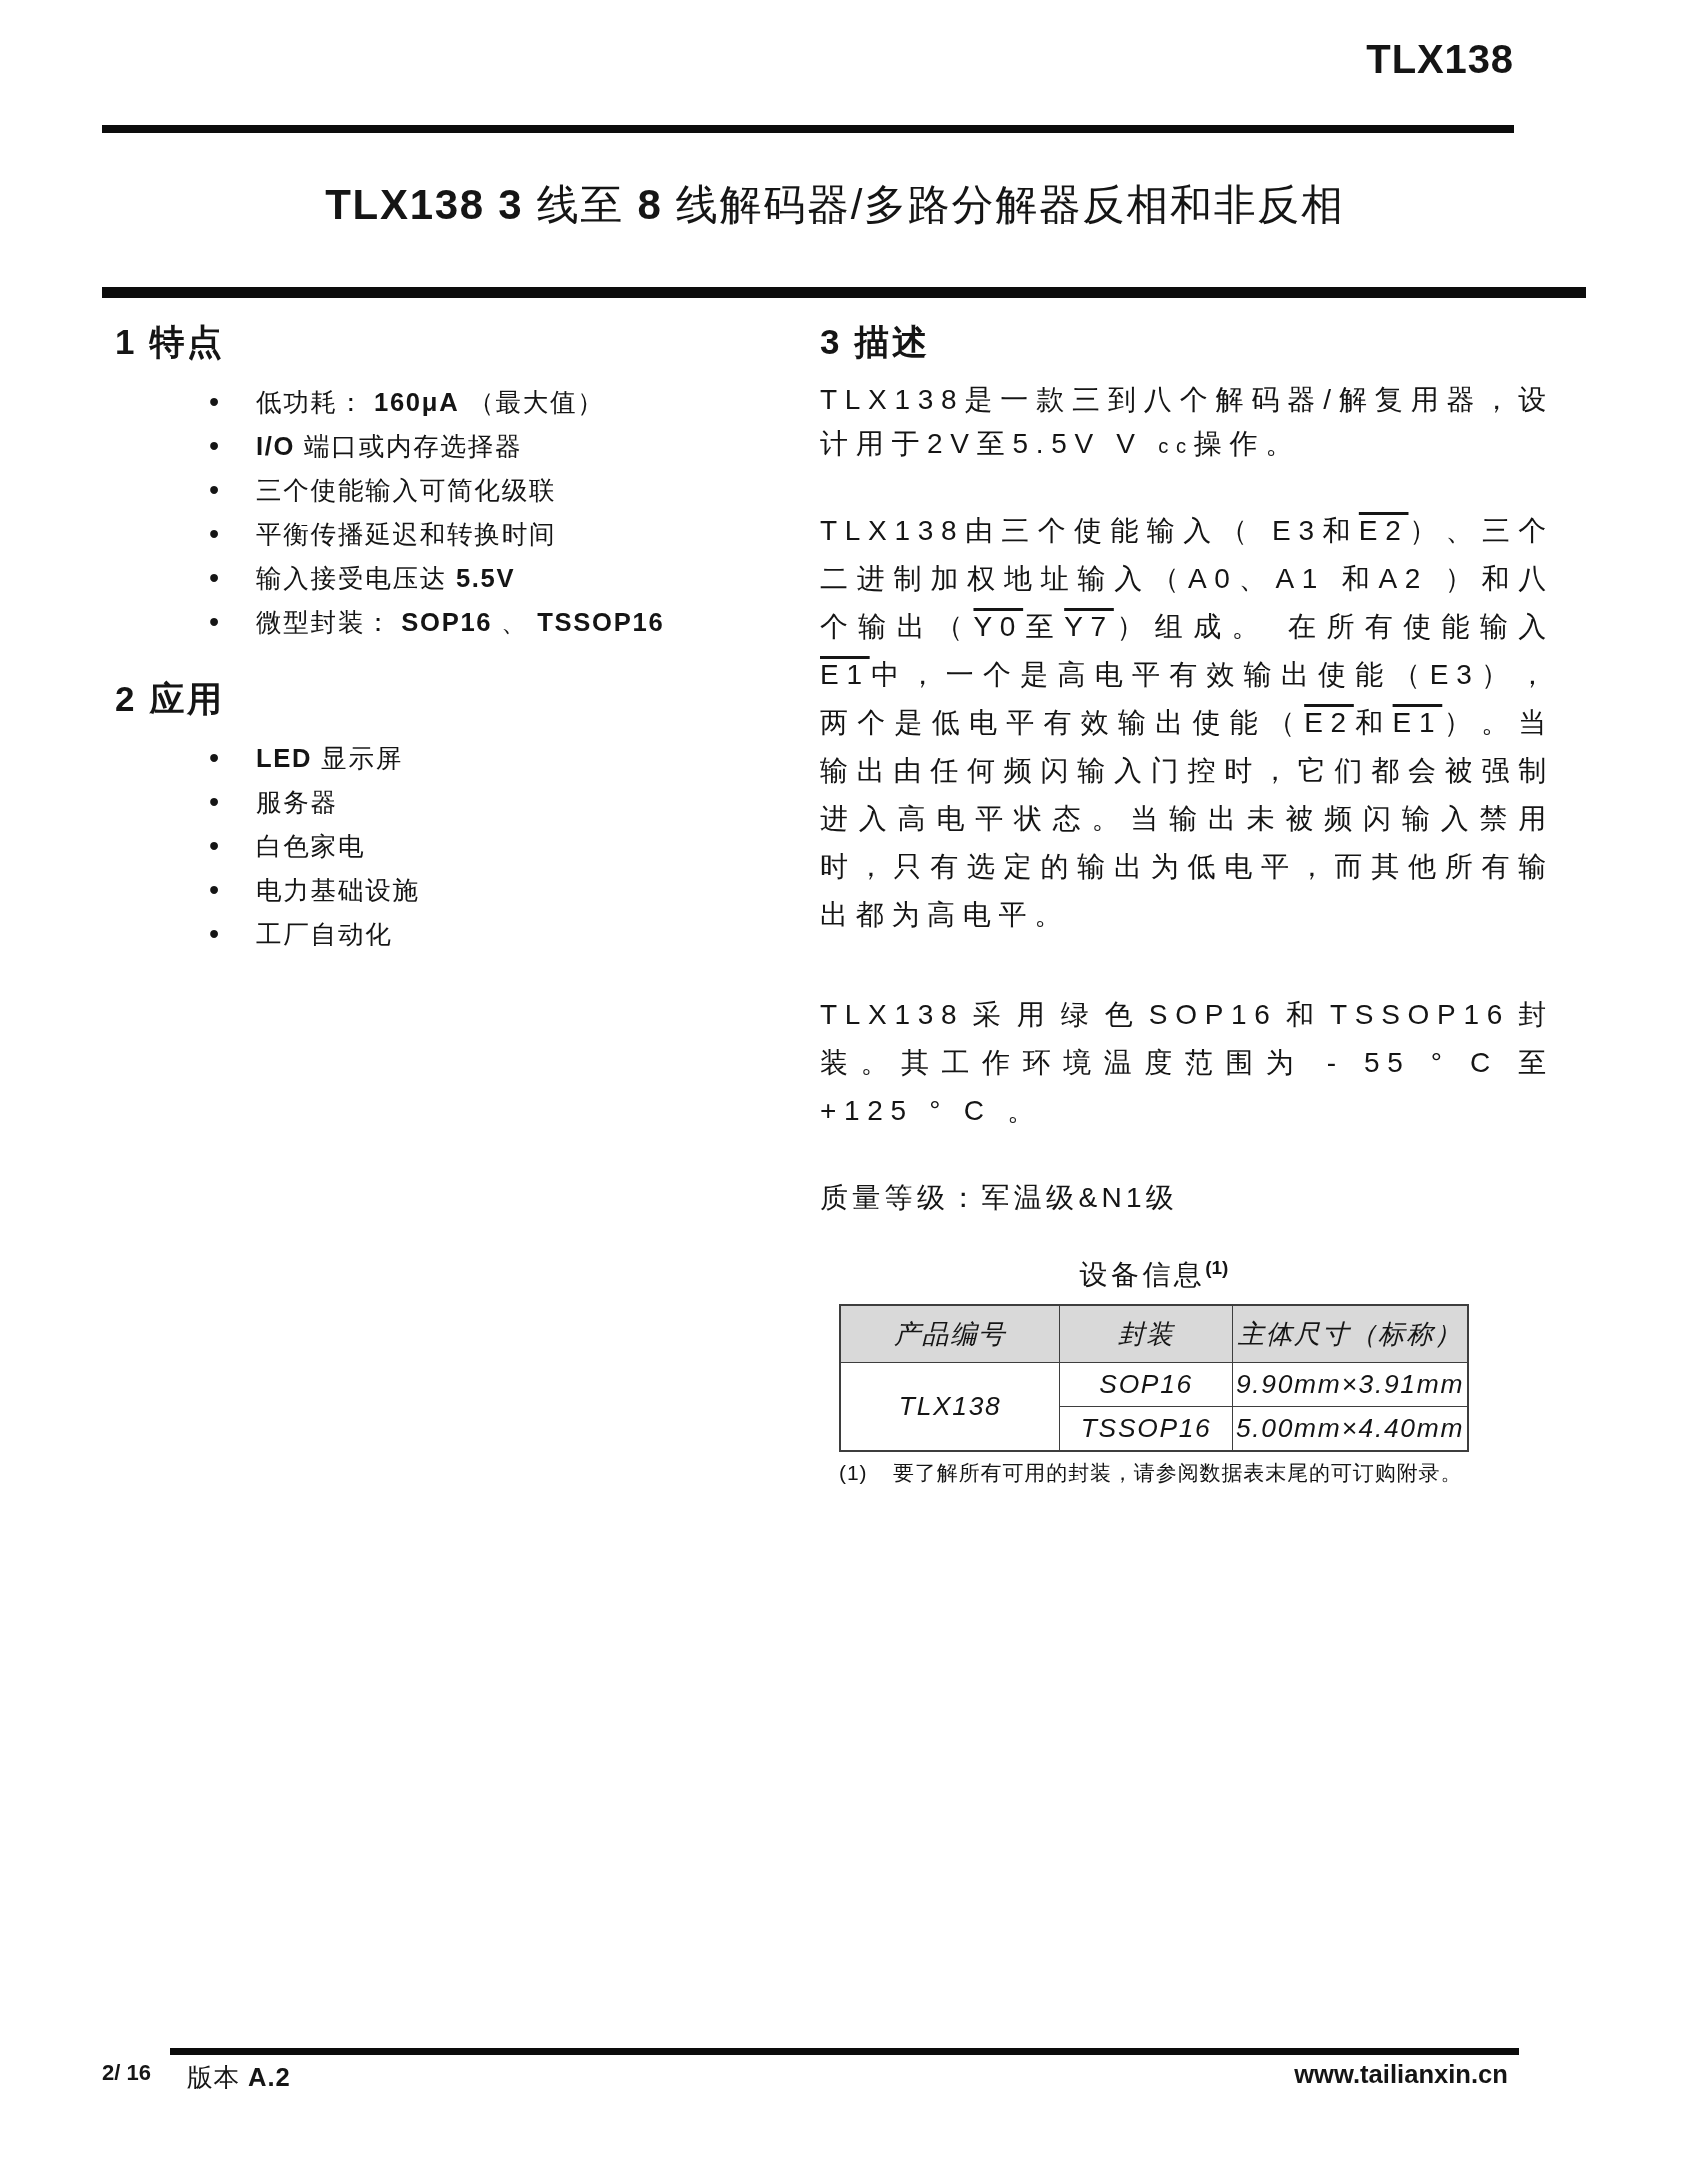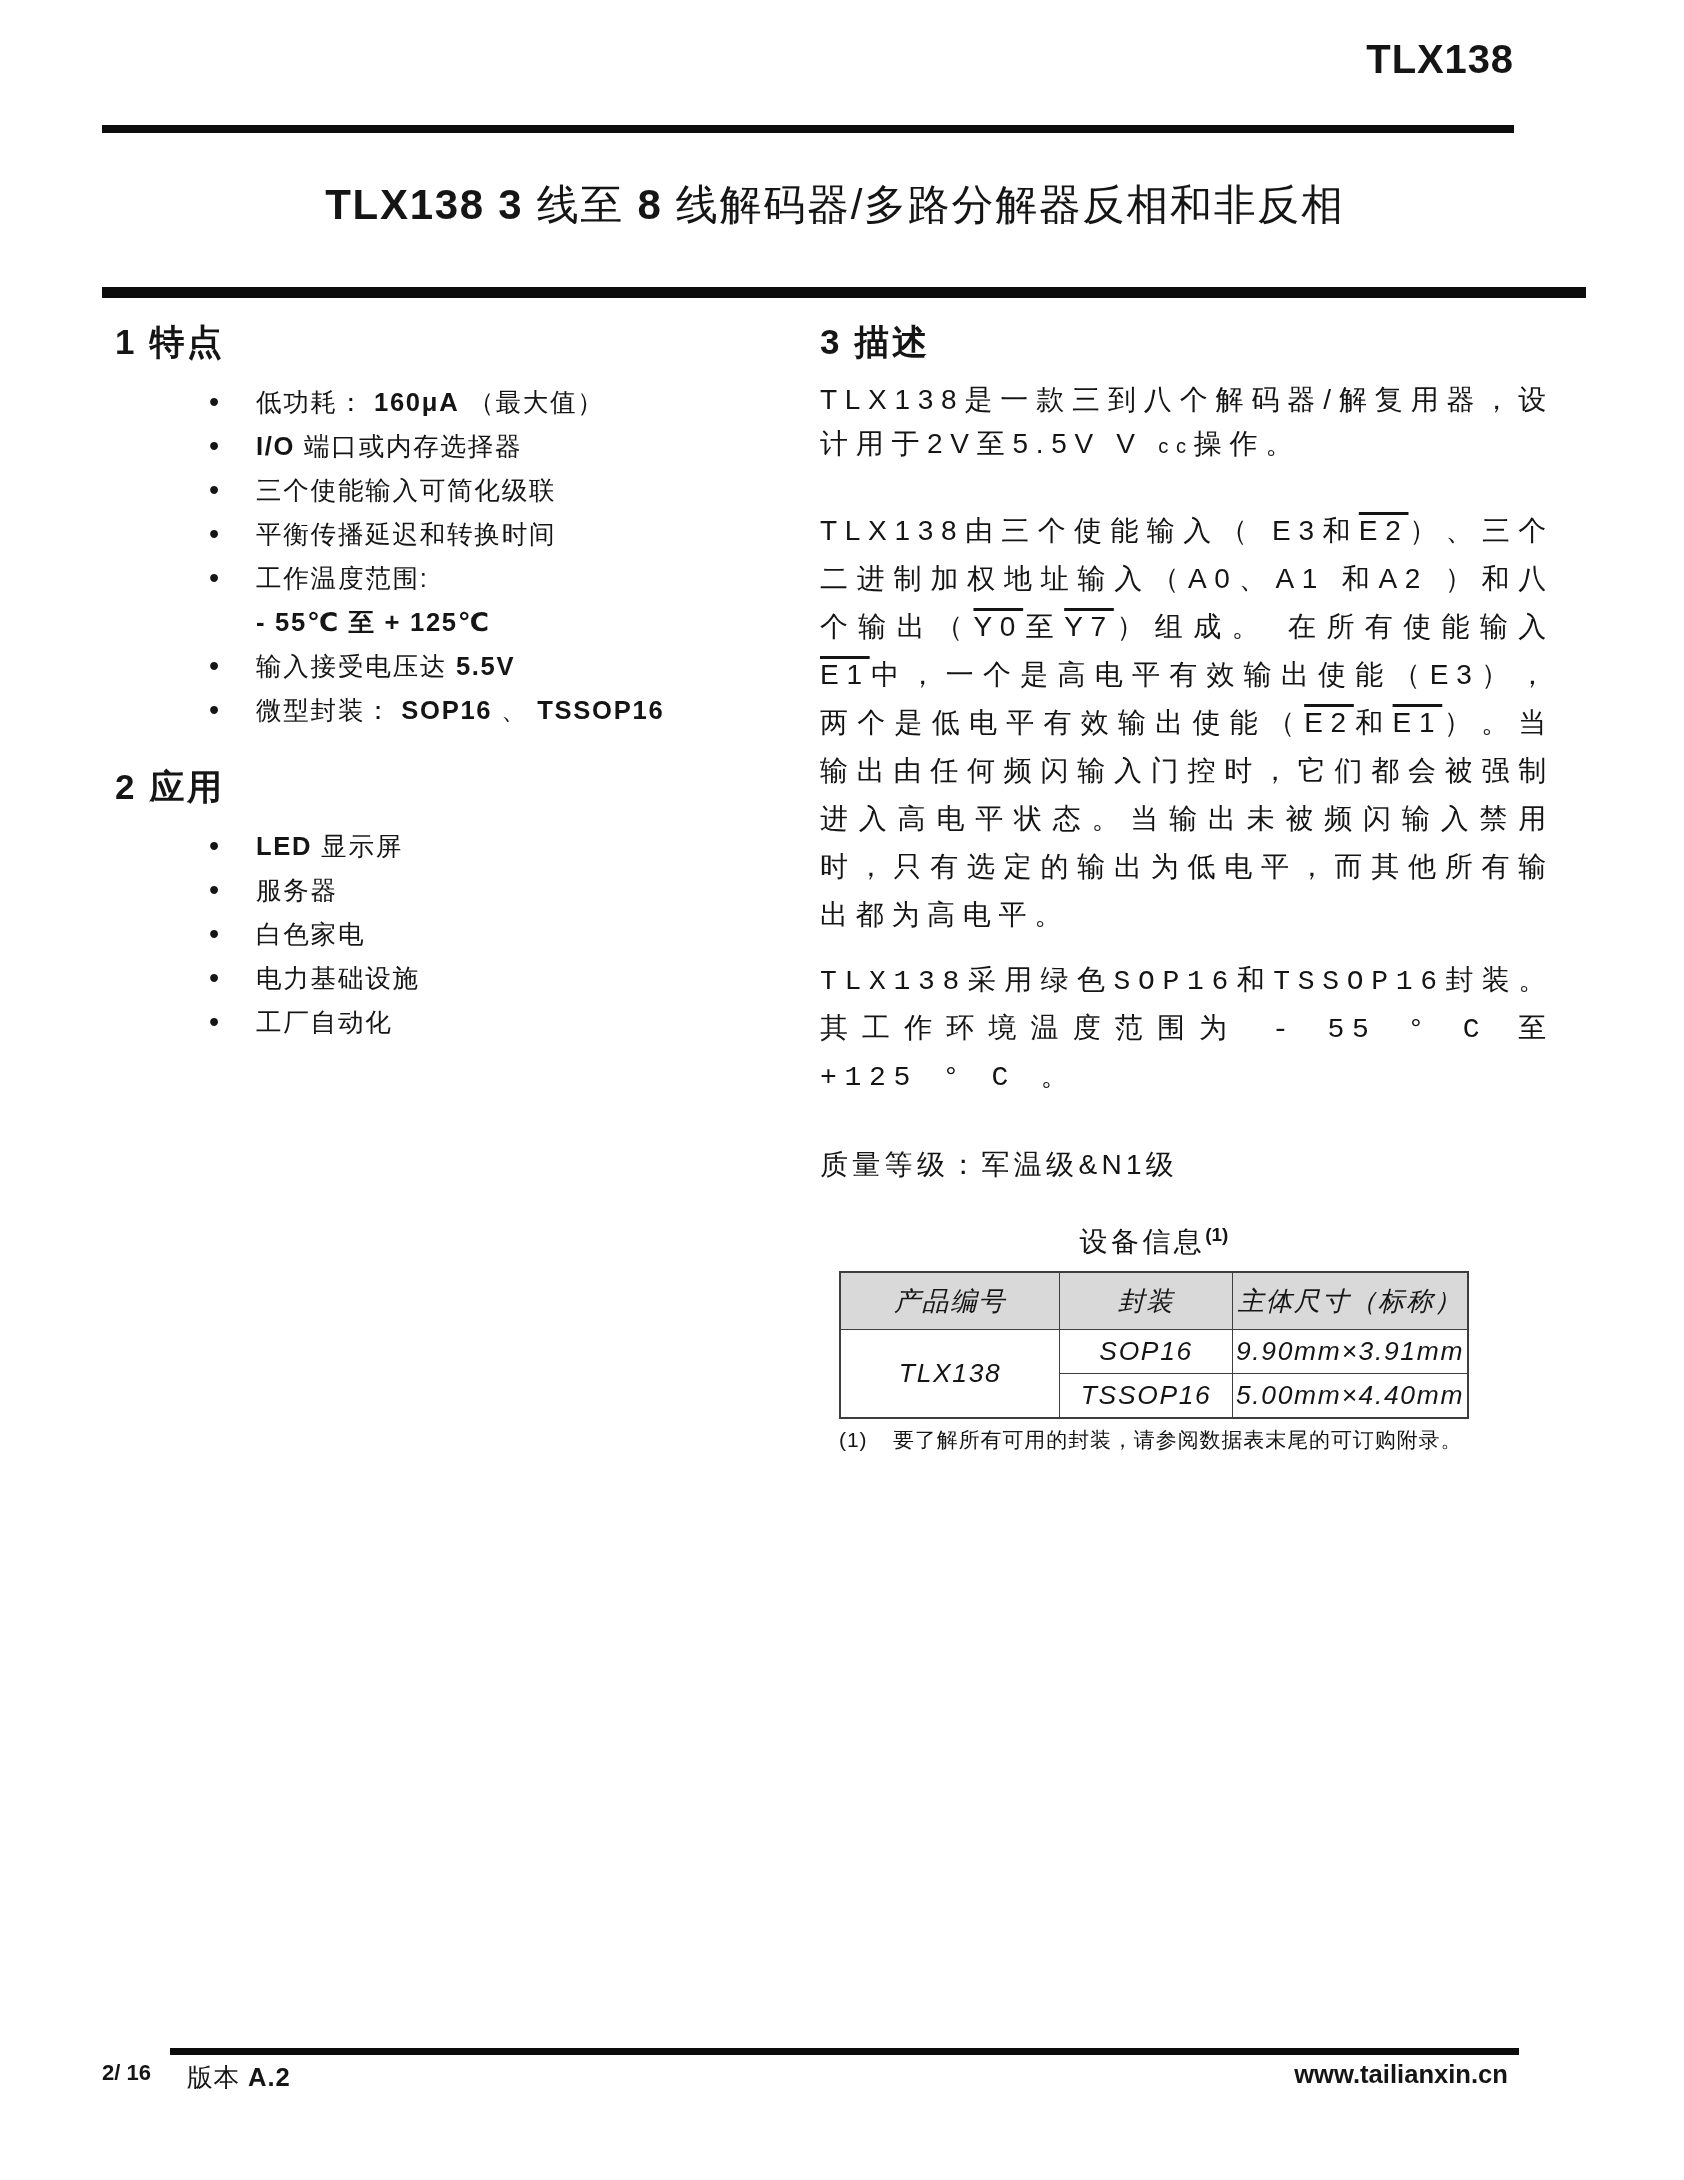--- a/index.html
+++ b/index.html
@@ -39,21 +39,21 @@
   }
   .blist .ln { line-height:44px; letter-spacing:1.7px; white-space:nowrap; }
   .apps-h { margin-top:32px; }
 
   .desc {
     margin:0; font-size:28px; line-height:48px; letter-spacing:7.7px;
     text-align:justify; text-justify:inter-character;
   }
   .p1 { margin-top:12px; line-height:44px; }
   .p2 { margin-top:39px; }
-  .p3 { margin-top:19px;font-family:Liberation Mono, monospace; }
+  .p3 { margin-top:52px; }
   .quality { margin:44px 0 0 0; font-size:28px; letter-spacing:4.3px; }
 
   
   .tblwrap { margin-top:39px; margin-left:19px; width:630px; }
   .tbl-title { text-align:center; font-size:28px; letter-spacing:3.4px; margin-bottom:10.2px; }
   .tbl-title sup { font-weight:700; font-size:19px; letter-spacing:0; }
   table.dev { border-collapse:collapse; width:100%; border:2.6px solid #3e3e3e;font-style:italic; }
   table.dev td {
     border:1.7px solid #3e3e3e; text-align:center; vertical-align:middle;
     font-size:26.4px; letter-spacing:1.7px; padding:0;
@@ -87,24 +87,20 @@
           <div class="ln"><span>低功耗： </span><span class="b">160μA</span><span> （最大值）</span></div>
         </li>
         <li>
           <div class="ln"><span class="b">I/O</span><span> 端口或内存选择器</span></div>
         </li>
         <li>
           <div class="ln"><span>三个使能输入可简化级联</span></div>
         </li>
         <li>
           <div class="ln"><span>平衡传播延迟和转换时间</span></div>
-        </li>
-        <li>
-          <div class="ln"><span>工作温度范围:</span></div>
-          <div class="ln"><span class="b">- 55℃ 至 + 125℃</span></div>
         </li>
         <li>
           <div class="ln"><span>输入接受电压达 </span><span class="b">5.5V</span></div>
         </li>
         <li>
           <div class="ln"><span>微型封装： </span><span class="b">SOP16</span><span> 、 </span><span class="b">TSSOP16</span></div>
         </li>
       </ul>
 
     <h2 class="sec-h apps-h">2 应用</h2>

